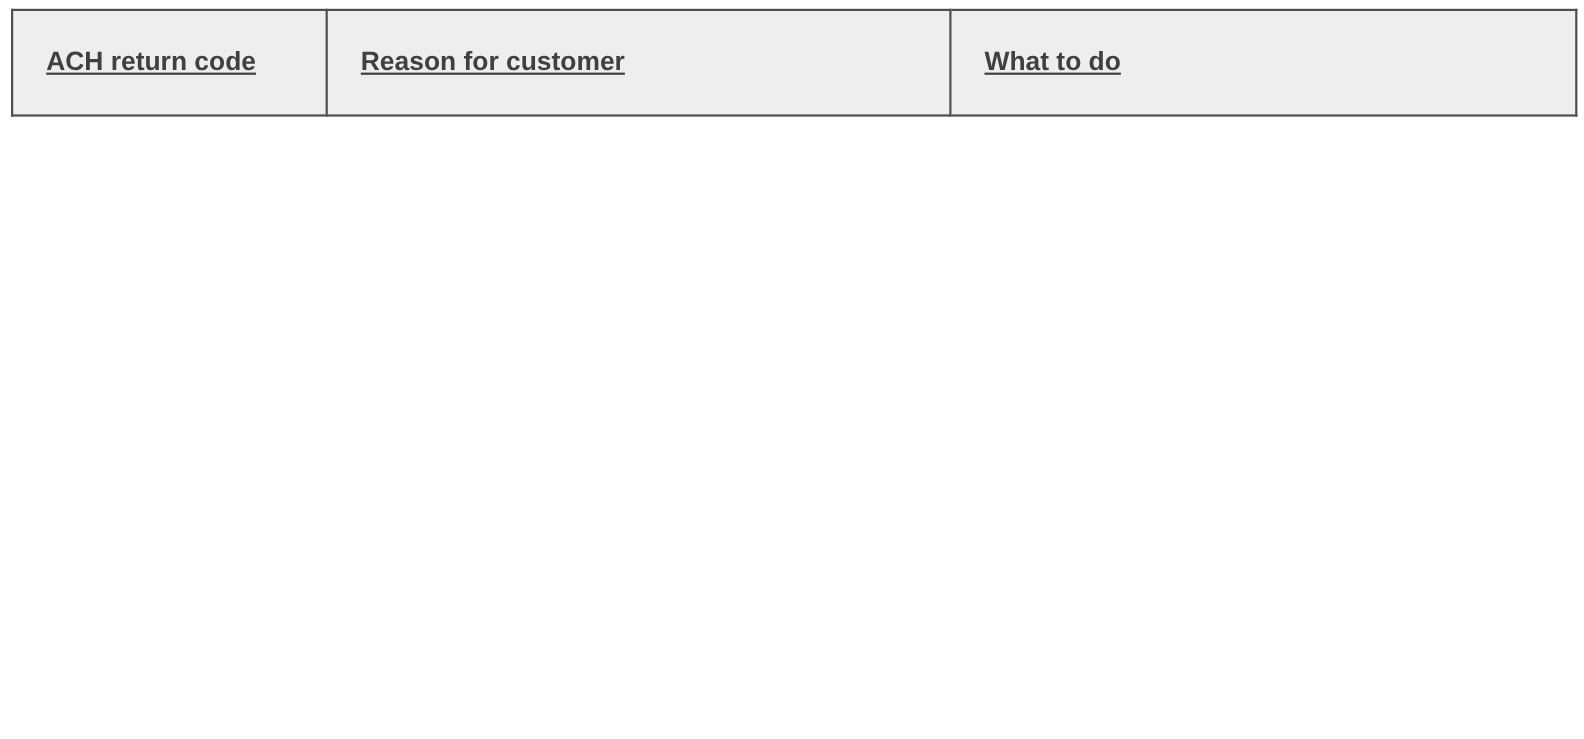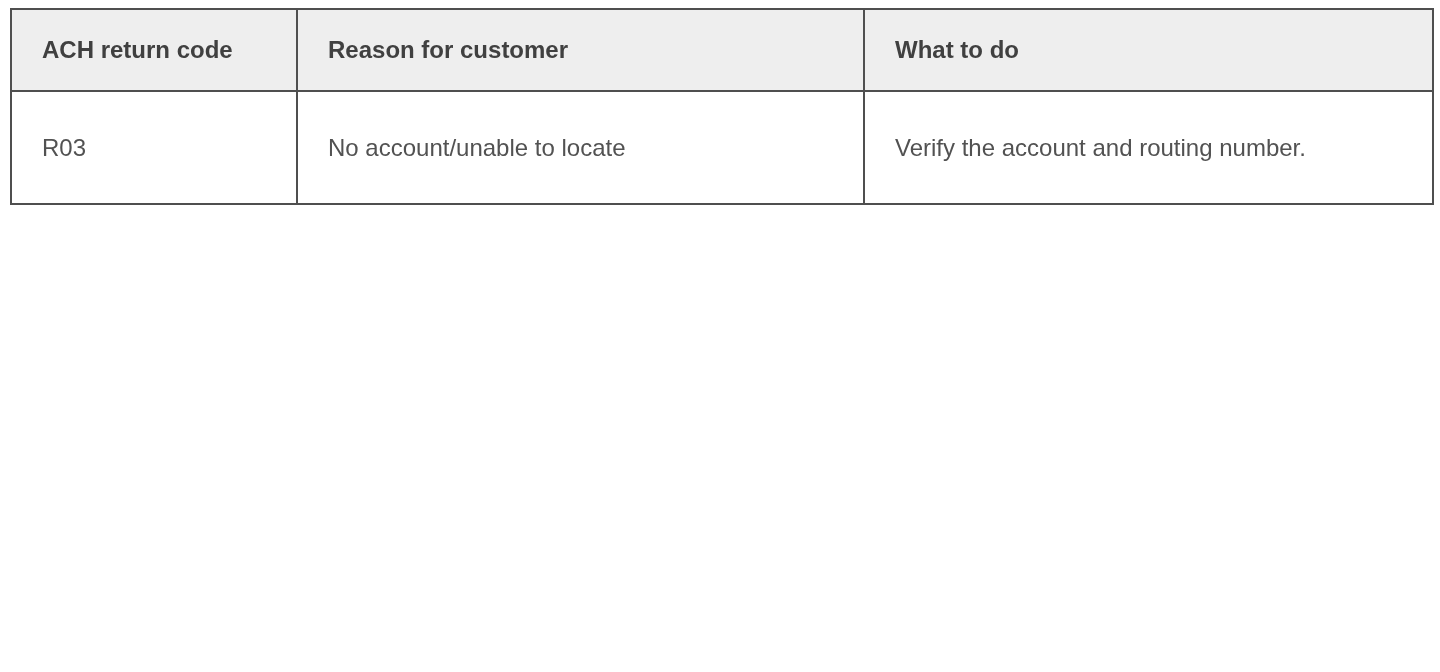--- a/index.html
+++ b/index.html
@@ -28,21 +28,22 @@
     vertical-align:middle;
     text-align:left;
     padding:0 28px 0 30px;
     font-size:24px;
     line-height:42px;
   }
   .ach-table th{
     background:var(--header-bg);
     color:var(--header-text);
     font-weight:600;
-    height:82px;
+    height:96px;
+    text-decoration:underline;
   }
   .ach-table td{
     color:var(--body-text);
     font-weight:400;
   }
   .ach-table td .cell-text{
     display:block;
     max-width:470px;
   }
   
@@ -61,26 +62,15 @@
       <col style="width:569px">
     </colgroup>
     <thead>
       <tr>
         <th>ACH return code</th>
         <th>Reason for customer</th>
         <th>What to do</th>
       </tr>
     </thead>
     <tbody id="table-body">
-        <tr class="row-h-113">
-          <td>
-            <span class="cell-text">R03</span>
-          </td>
-          <td>
-            <span class="cell-text">No account/unable to locate</span>
-          </td>
-          <td>
-            <span class="cell-text">Verify the account and routing number.</span>
-          </td>
-        </tr>
       </tbody>
   </table>
 </div>
 
 </body></html>

